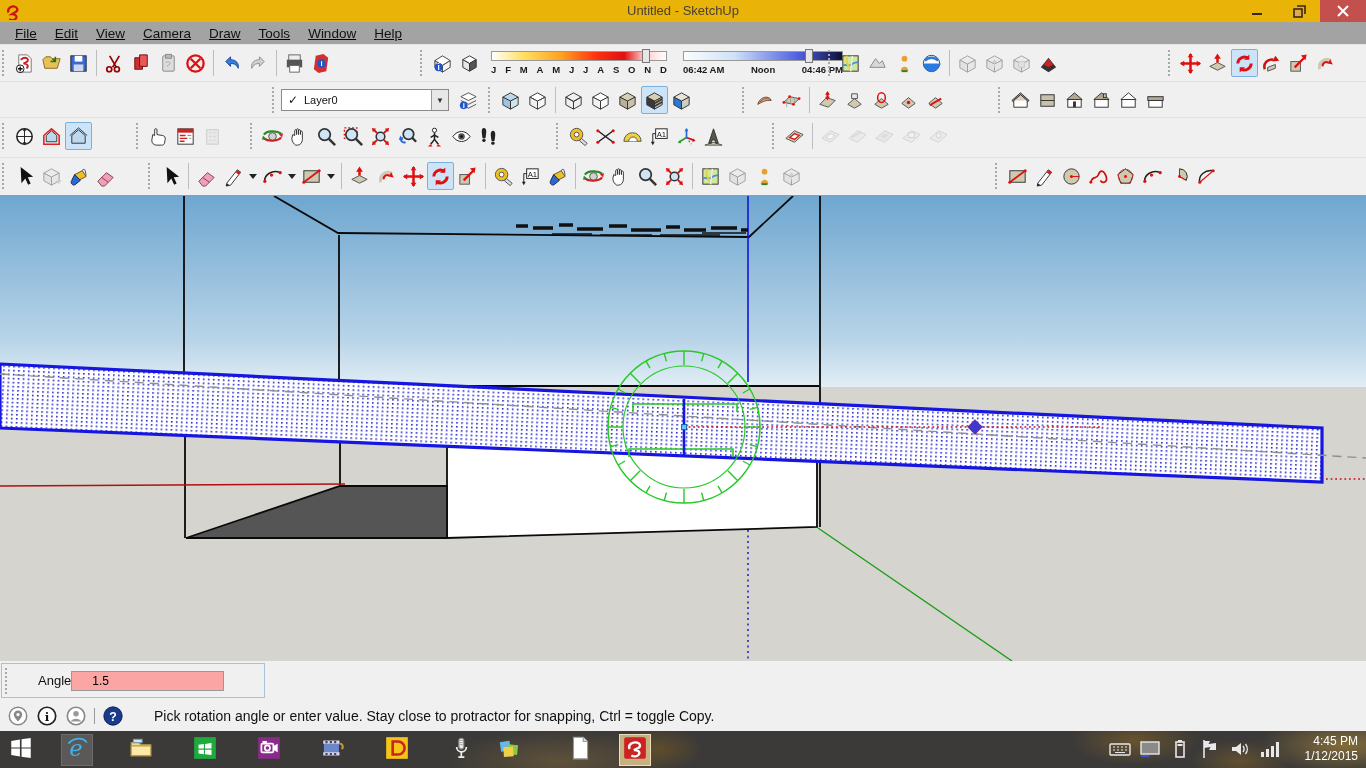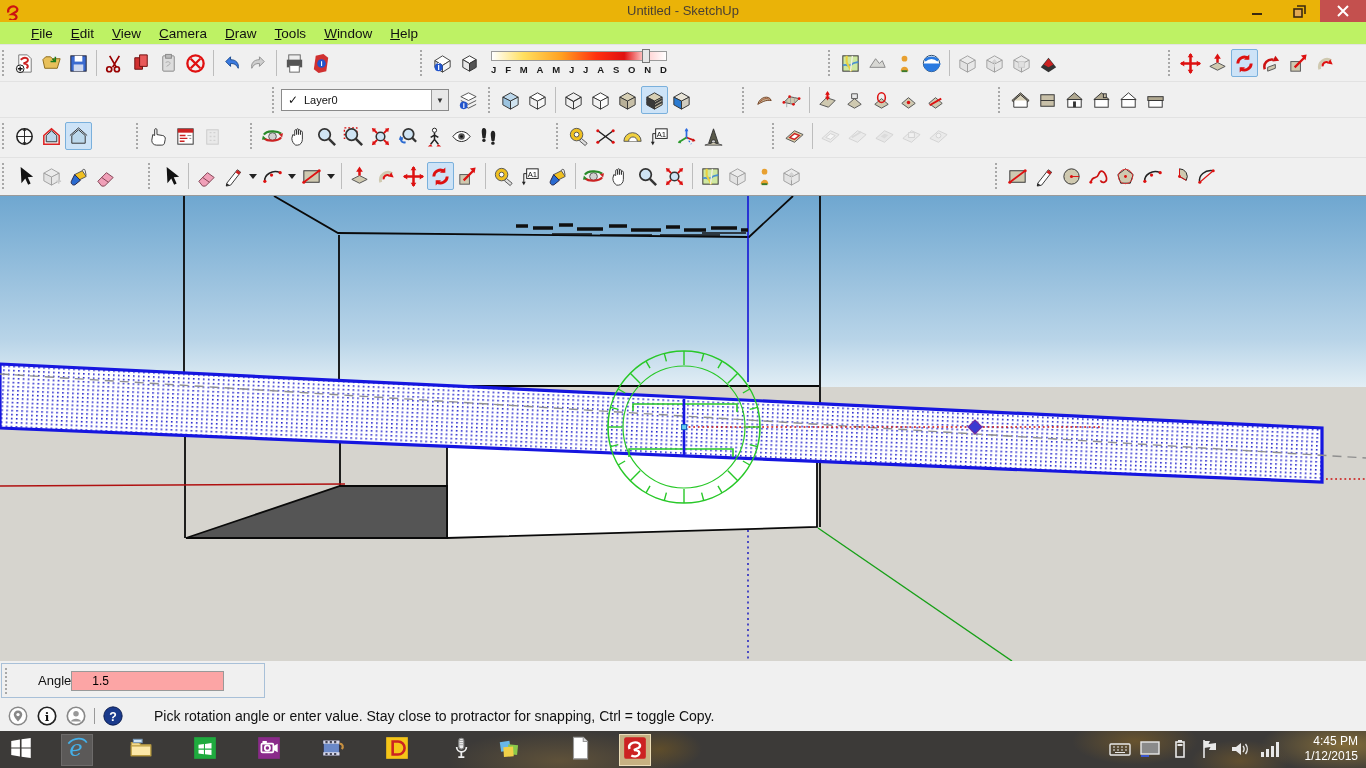--- a/index.html
+++ b/index.html
@@ -7,21 +7,21 @@
   #screen{position:relative;width:1366px;height:768px;overflow:hidden;
     font-family:"Liberation Sans","DejaVu Sans",sans-serif;background:#f0f0f0;}
   
   #titlebar{position:absolute;left:0;top:0;width:1366px;height:22px;background:#eab308;}
   #titlebar .logo{position:absolute;left:4px;top:2px;width:18px;height:18px;}
   #title-text{position:absolute;left:0;right:0;top:3px;text-align:center;font-size:13px;color:#4a4034;}
   .wbtns{position:absolute;right:0;top:0;height:22px;display:flex;}
   .wbtn{width:42px;height:22px;display:flex;align-items:center;justify-content:center;color:#3a2a10;}
   .wbtn.close{background:#c4504e;color:#fff;width:46px;}
   
-  #menubar{position:absolute;left:0;top:22px;width:1366px;height:23px;background:#bef264;display:flex;align-items:center;padding-left:22px;border-bottom:1px solid #e3e3e3;}
+  #menubar{position:absolute;left:0;top:22px;width:1366px;height:23px;background:#a3a3a3;display:flex;align-items:center;padding-left:6px;border-bottom:1px solid #e3e3e3;text-decoration:underline;}
   .menu-item{display:inline-block;padding:2px 9px;font-size:13.5px;color:#111;}
   .menu-item::first-letter{text-decoration:underline;}
   
   .toolrow{position:absolute;left:0;width:1366px;background:#f0f0f0;}
   #row1{top:45px;height:37px;border-bottom:1px solid #e2e2e2;}
   #row2{top:82px;height:36px;border-bottom:1px solid #e2e2e2;}
   #row3{top:118px;height:40px;border-bottom:1px solid #e2e2e2;}
   #row4{top:158px;height:38px;border-bottom:1px solid #9a9a9a;}
   .tgroup{position:absolute;top:2px;height:32px;display:flex;align-items:center;}
   .grip{width:5px;height:26px;border-left:2px dotted #a8a8a8;margin-right:4px;}
@@ -261,20 +261,29 @@
             <span>M</span>
             <span>J</span>
             <span>J</span>
             <span>A</span>
             <span>S</span>
             <span>O</span>
             <span>N</span>
             <span>D</span>
           </span>
       </span>
+      <span class="slider" id="time-slider">
+        <span class="track"></span>
+        <span class="thumb" style="left:76%"></span>
+        <span class="labels">
+          <span>06:42 AM</span>
+          <span>Noon</span>
+          <span>04:46 PM</span>
+        </span>
+      </span>
     </div>
     <div class="tgroup" style="left:828px" id="g-google">
         <span class="grip"></span>
         <span class="ticon">
           <span>
             <svg viewBox="0 0 24 24" width="23" height="23">
               <rect x="4" y="4" width="16" height="16" fill="#cfe8a0" stroke="#333"></rect>
               <path d="M4 14c4-2 6 2 9-1s5-1 7-3" stroke="#4a90d0" stroke-width="2" fill="none"></path>
               <path d="M8 4v7M8 11l5 9" stroke="#e8d040" stroke-width="2.2"></path>
               <path d="M14 4l-2 16" stroke="#f0f0e0" stroke-width="1.4"></path>

